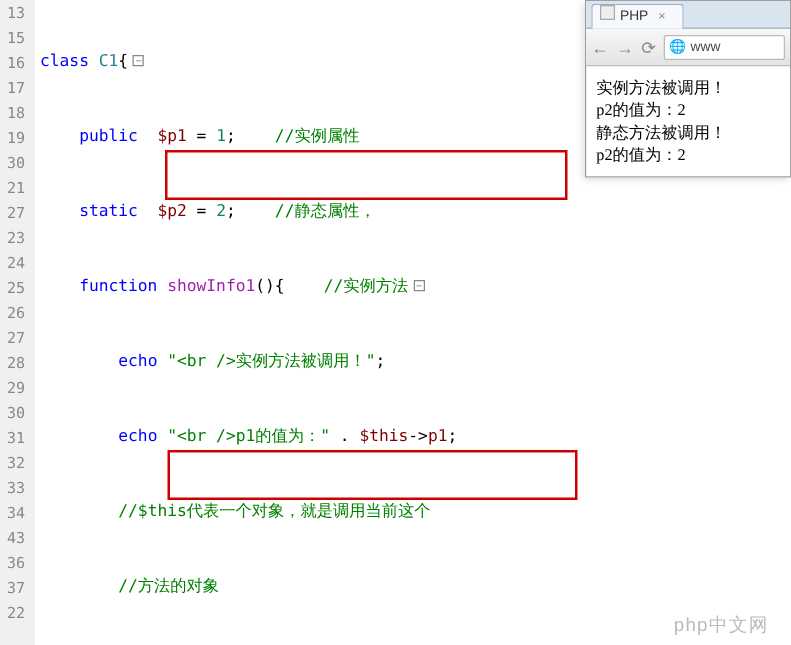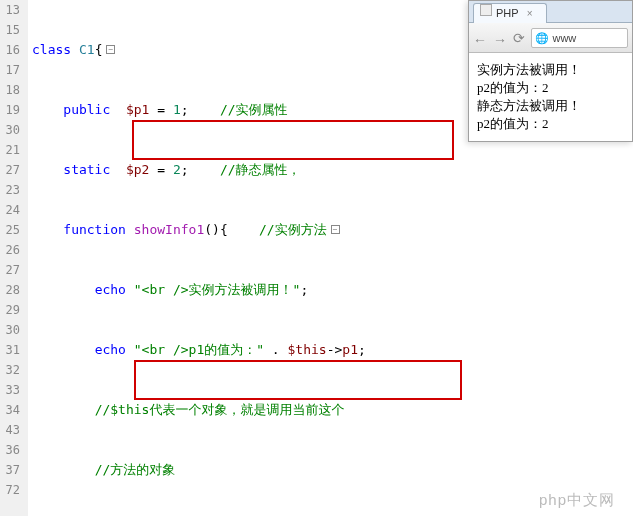--- a/index.html
+++ b/index.html
@@ -162,21 +162,21 @@
     <div class="ln">28</div>
     <div class="ln">29</div>
     <div class="ln">30</div>
     <div class="ln">31</div>
     <div class="ln">32</div>
     <div class="ln">33</div>
     <div class="ln">34</div>
     <div class="ln">43</div>
     <div class="ln">36</div>
     <div class="ln">37</div>
-    <div class="ln">72</div>
+    <div class="ln">22</div>
   </div>
   <div class="code">
     <div class="line"><span class="kw">class</span> <span class="cls">C1</span><span>{</span><span class="fold">−</span></div>
     <div class="line">    <span class="kw">public</span>  <span class="var">$p1</span><span> = </span><span class="num">1</span><span>;</span>    <span class="cmt">//实例属性</span></div>
     <div class="line">    <span class="kw">static</span>  <span class="var">$p2</span><span> = </span><span class="num">2</span><span>;</span>    <span class="cmt">//静态属性，</span></div>
     <div class="line">    <span class="kw">function</span> <span class="fn">showInfo1</span><span>()</span><span>{</span>    <span class="cmt">//实例方法</span><span class="fold">−</span></div>
     <div class="line">        <span class="echo">echo</span> <span class="str">"&lt;br /&gt;实例方法被调用！"</span><span>;</span></div>
     <div class="line">        <span class="echo">echo</span> <span class="str">"&lt;br /&gt;p1的值为："</span><span> . </span><span class="var">$this</span><span>-&gt;</span><span class="var">p1</span><span>;</span></div>
     <div class="line">        <span class="cmt">//$this代表一个对象，就是调用当前这个</span></div>
     <div class="line">        <span class="cmt">//方法的对象</span></div>

